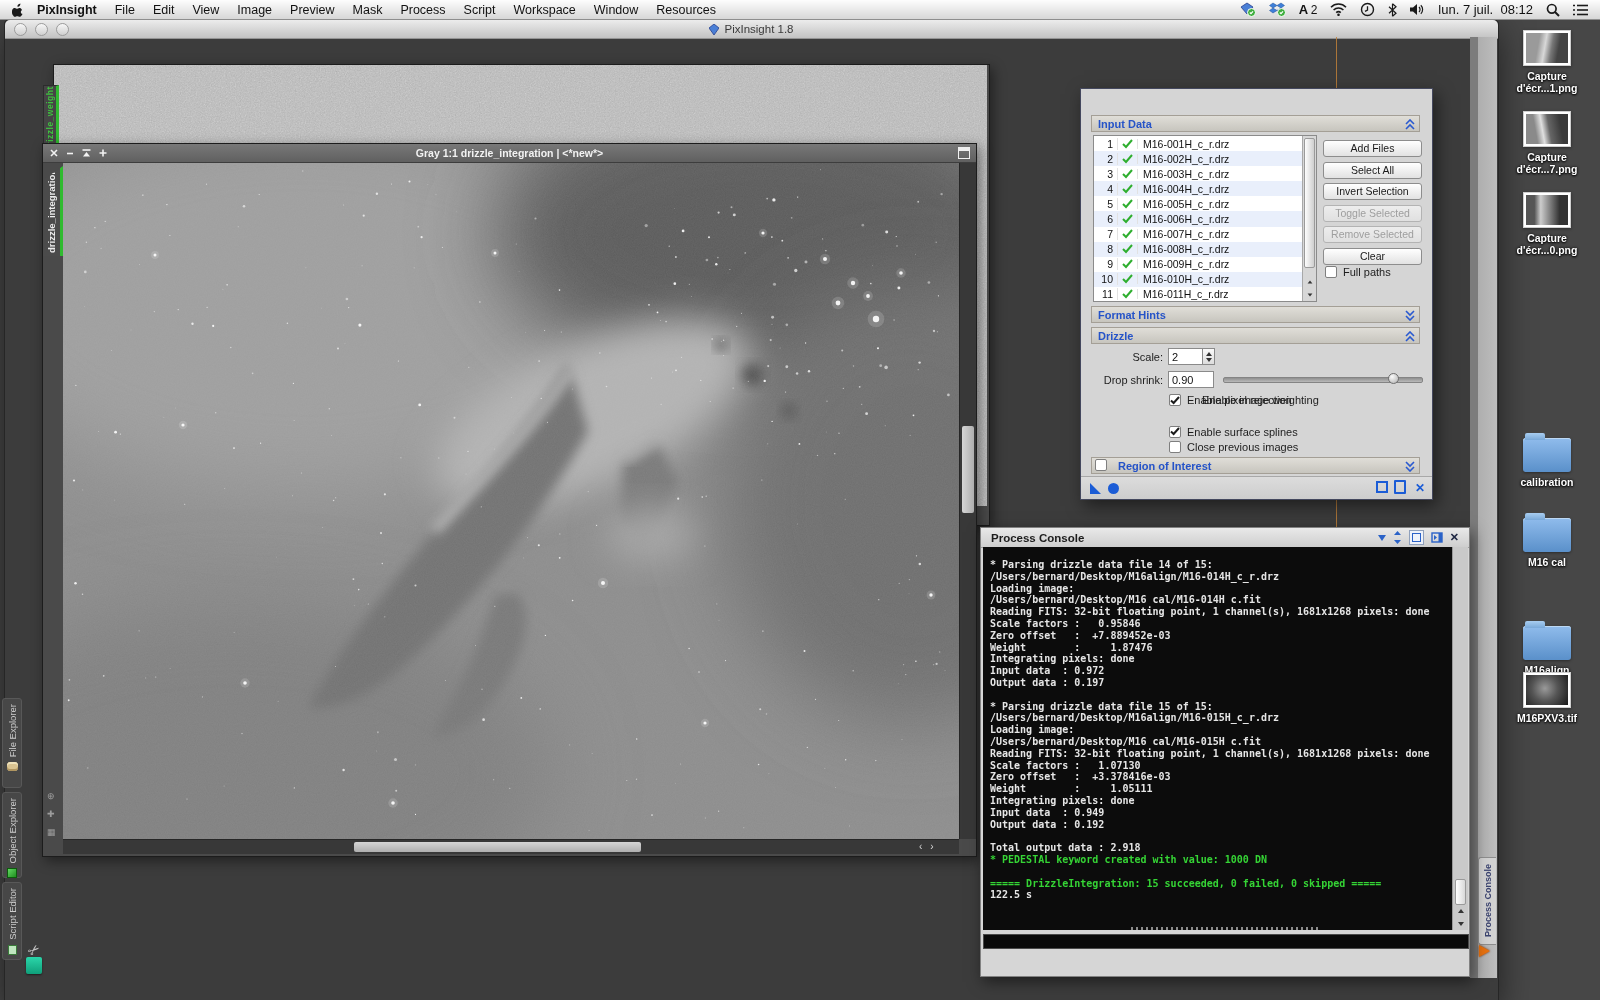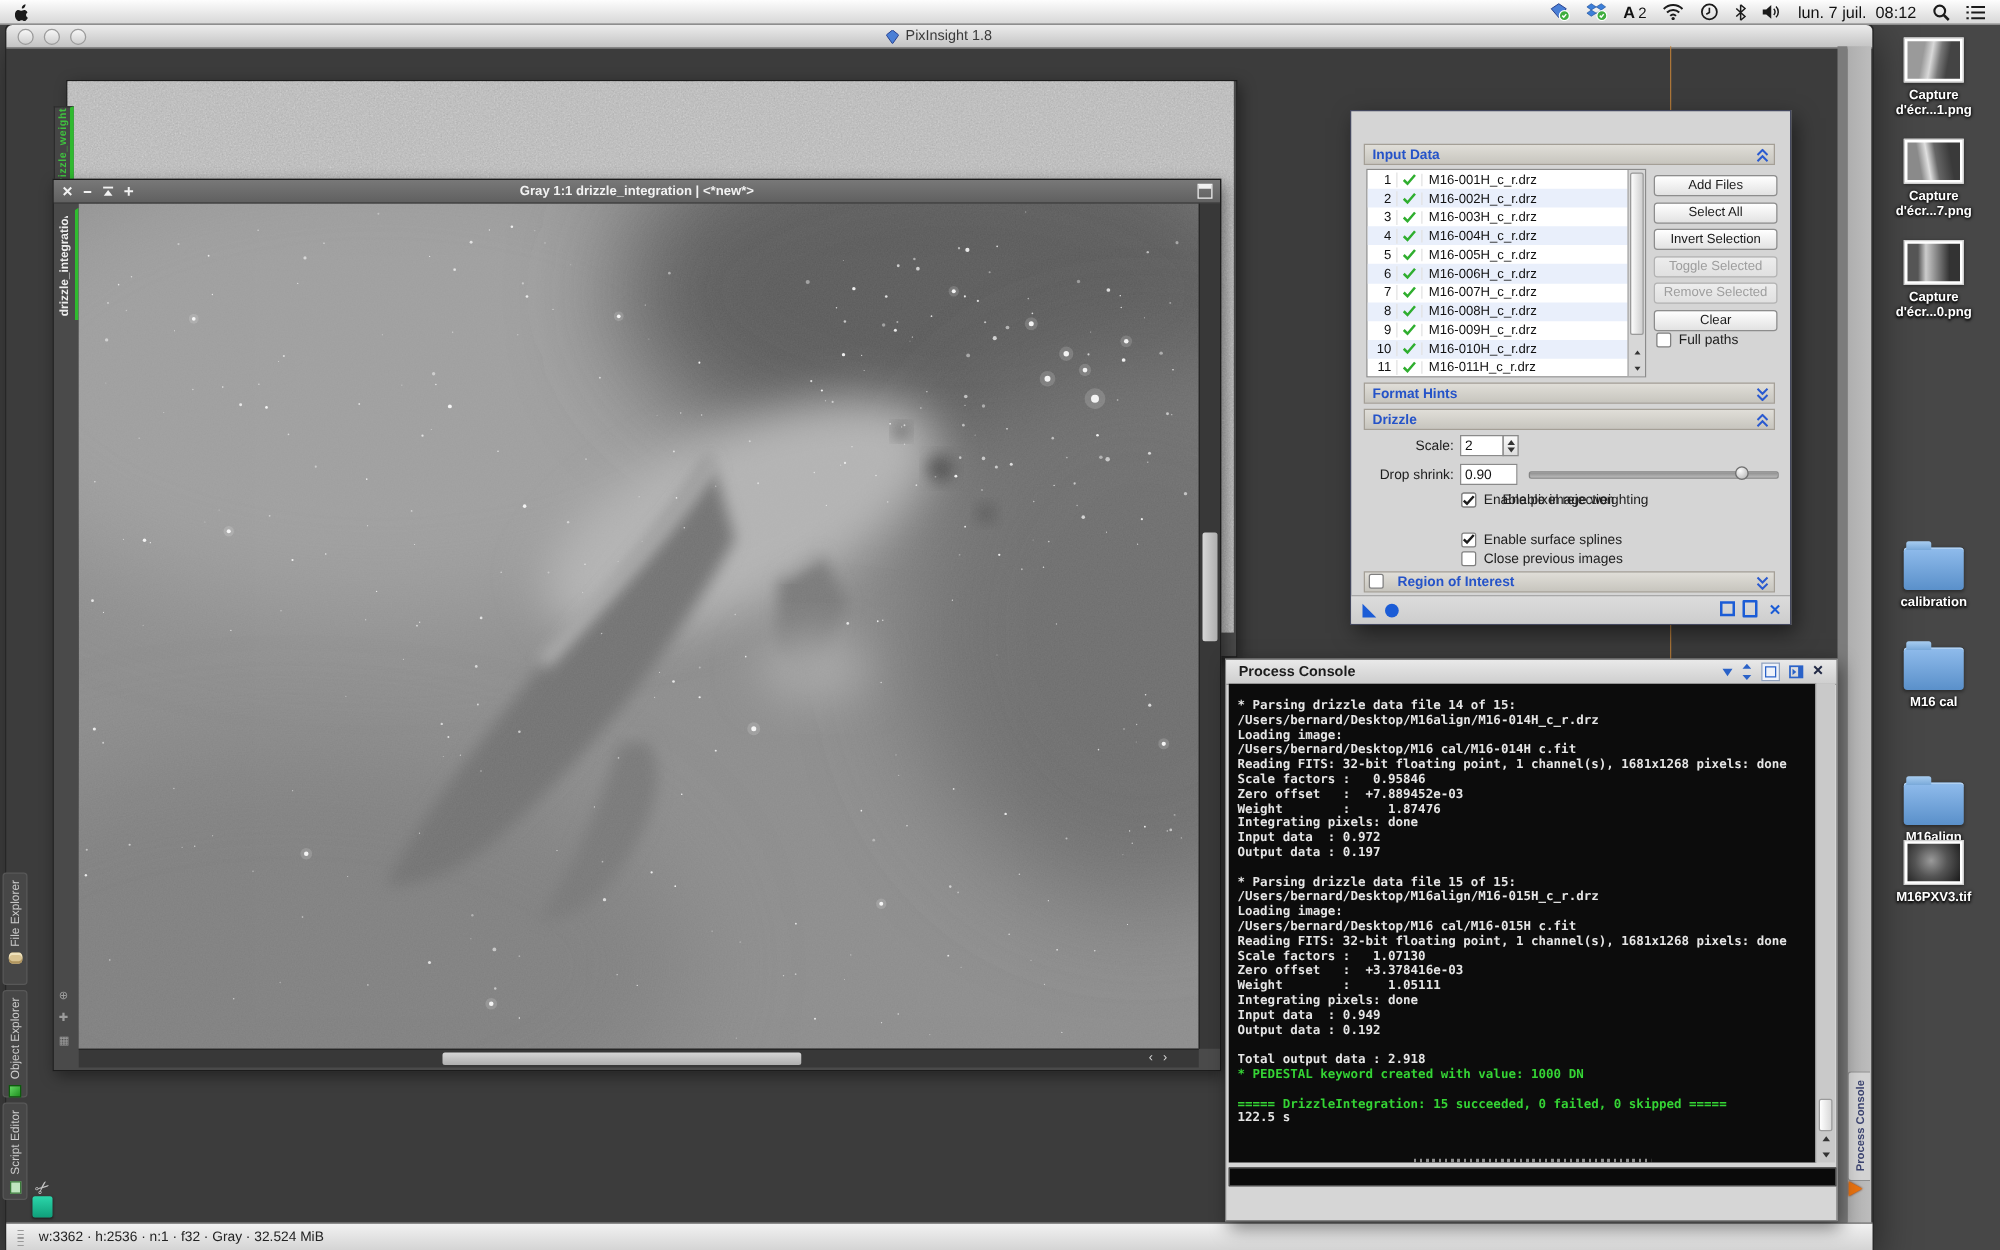--- a/index.html
+++ b/index.html
@@ -195,31 +195,41 @@
       <div class="tlc">
           <i></i>
           <i></i>
           <i></i>
         </div>
       <svg width="10" height="11" viewBox="0 0 10 11">
           <polygon points="5,0 10,4 5,11 0,4" fill="#4a7fd6" stroke="#27408f" stroke-width="0.8"></polygon>
         </svg>
       <span>PixInsight 1.8</span>
     </div>
-    <div class="statusbar">
-      <span class="sb-handle"></span>
-      <span>w:3362 · h:2536 · n:1 · f32 · Gray · 32.524 MiB</span>
-    </div>
   </div>
 
   <div class="macbar">
     <svg width="12" height="14" viewBox="0 0 12 14" style="margin-right:4px">
       <path d="M8.4 0.4c-.8.1-1.7.6-2.2 1.2-.5.6-.9 1.4-.7 2.2.9.1 1.7-.5 2.2-1.1.5-.6.8-1.4.7-2.3z" fill="#1a1a1a"></path>
       <path d="M10.8 9.6c-.3.7-.5 1.1-.9 1.7-.6.9-1.4 1.9-2.3 1.9-.9 0-1.2-.6-2.3-.6-1.1 0-1.4.6-2.3.6-1 0-1.7-1-2.3-1.8C-.6 9.2-.3 5.8 1.5 4.7c.9-.6 2-.3 2.6.1.5.3 1.2.3 1.8 0 .8-.4 1.8-.7 2.7-.1.6.4 1.1.9 1.4 1.6-1.2.7-1.5 2.3-.8 3.3.3.4.6.7 1.1.9l.5-.9z" fill="#1a1a1a" transform="translate(0,0.6)"></path>
     </svg>
+    <span id="menu-items" style="display:flex">
+        <span class="mitem b">PixInsight</span>
+        <span class="mitem">File</span>
+        <span class="mitem">Edit</span>
+        <span class="mitem">View</span>
+        <span class="mitem">Image</span>
+        <span class="mitem">Preview</span>
+        <span class="mitem">Mask</span>
+        <span class="mitem">Process</span>
+        <span class="mitem">Script</span>
+        <span class="mitem">Workspace</span>
+        <span class="mitem">Window</span>
+        <span class="mitem">Resources</span>
+      </span>
     <div class="mright">
       <span class="sic-wrap">
         <svg width="16" height="15" viewBox="0 0 16 15">
             <polygon points="7,1 13,5 7,12 1,5" fill="#4a7fd6" stroke="#27408f" stroke-width="0.8"></polygon>
             <circle cx="11.5" cy="10.5" r="4" fill="#3fae3f" stroke="#fff" stroke-width="1"></circle>
             <path d="M9.8 10.5 l1.2 1.2 2-2.4" stroke="#fff" stroke-width="1.2" fill="none"></path>
           </svg>
       </span>
       <span class="sic-wrap">
         <svg width="17" height="15" viewBox="0 0 17 15">

